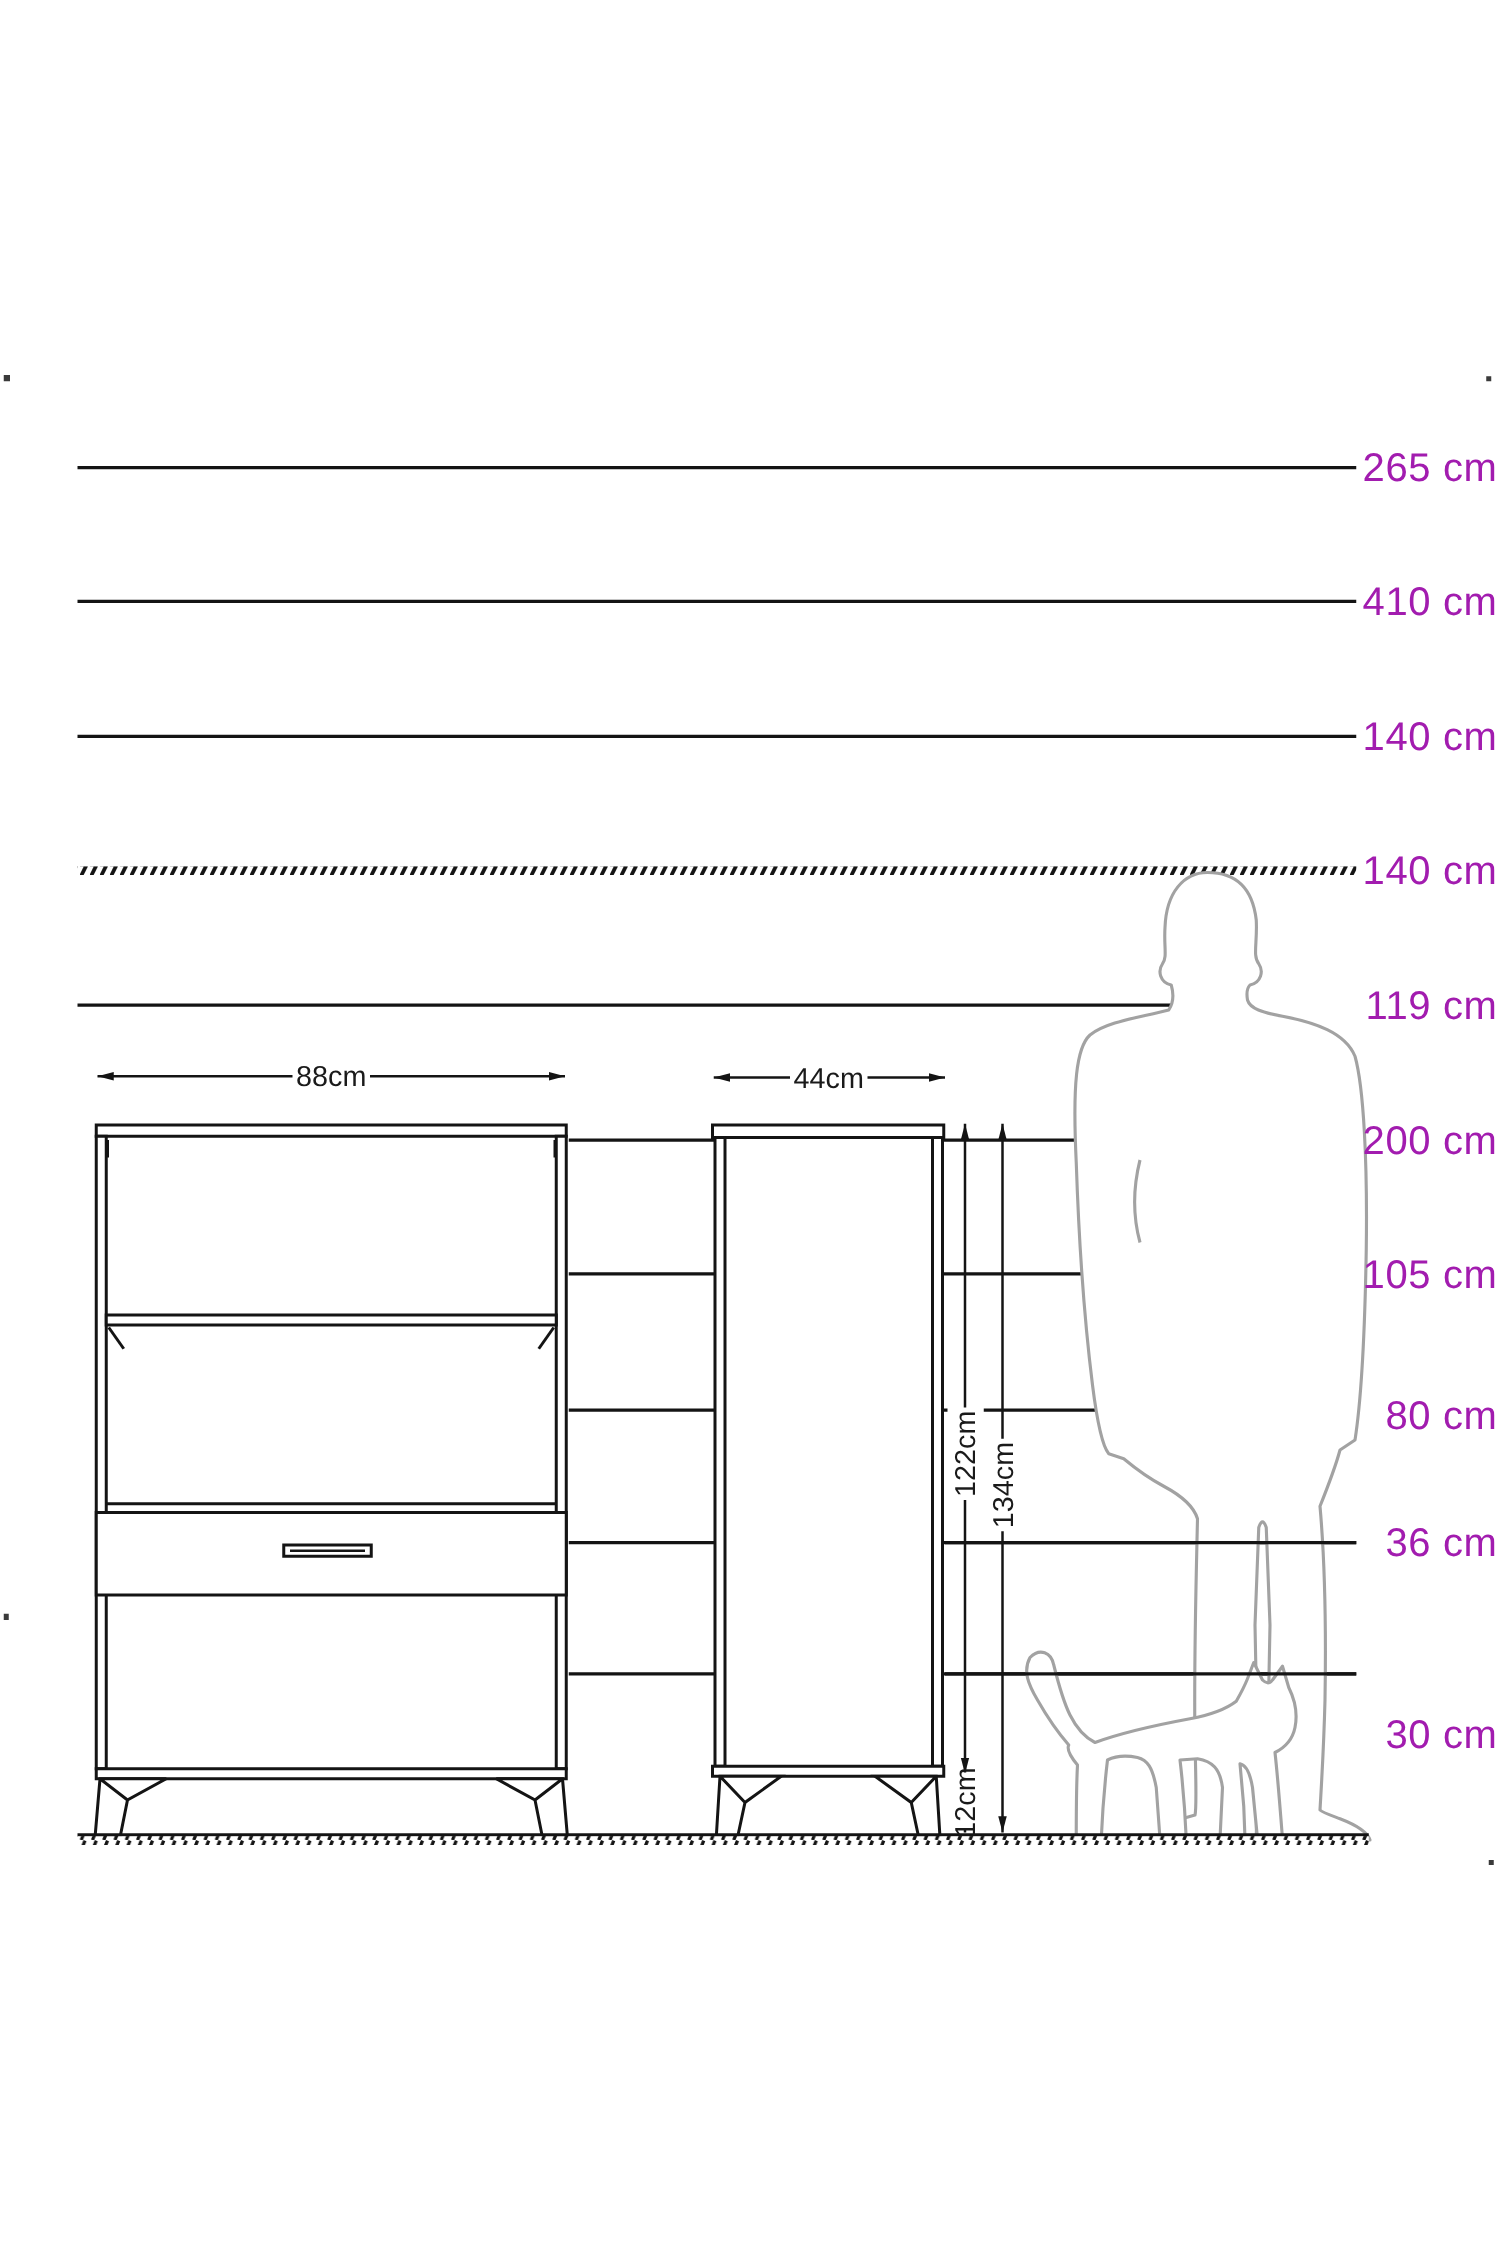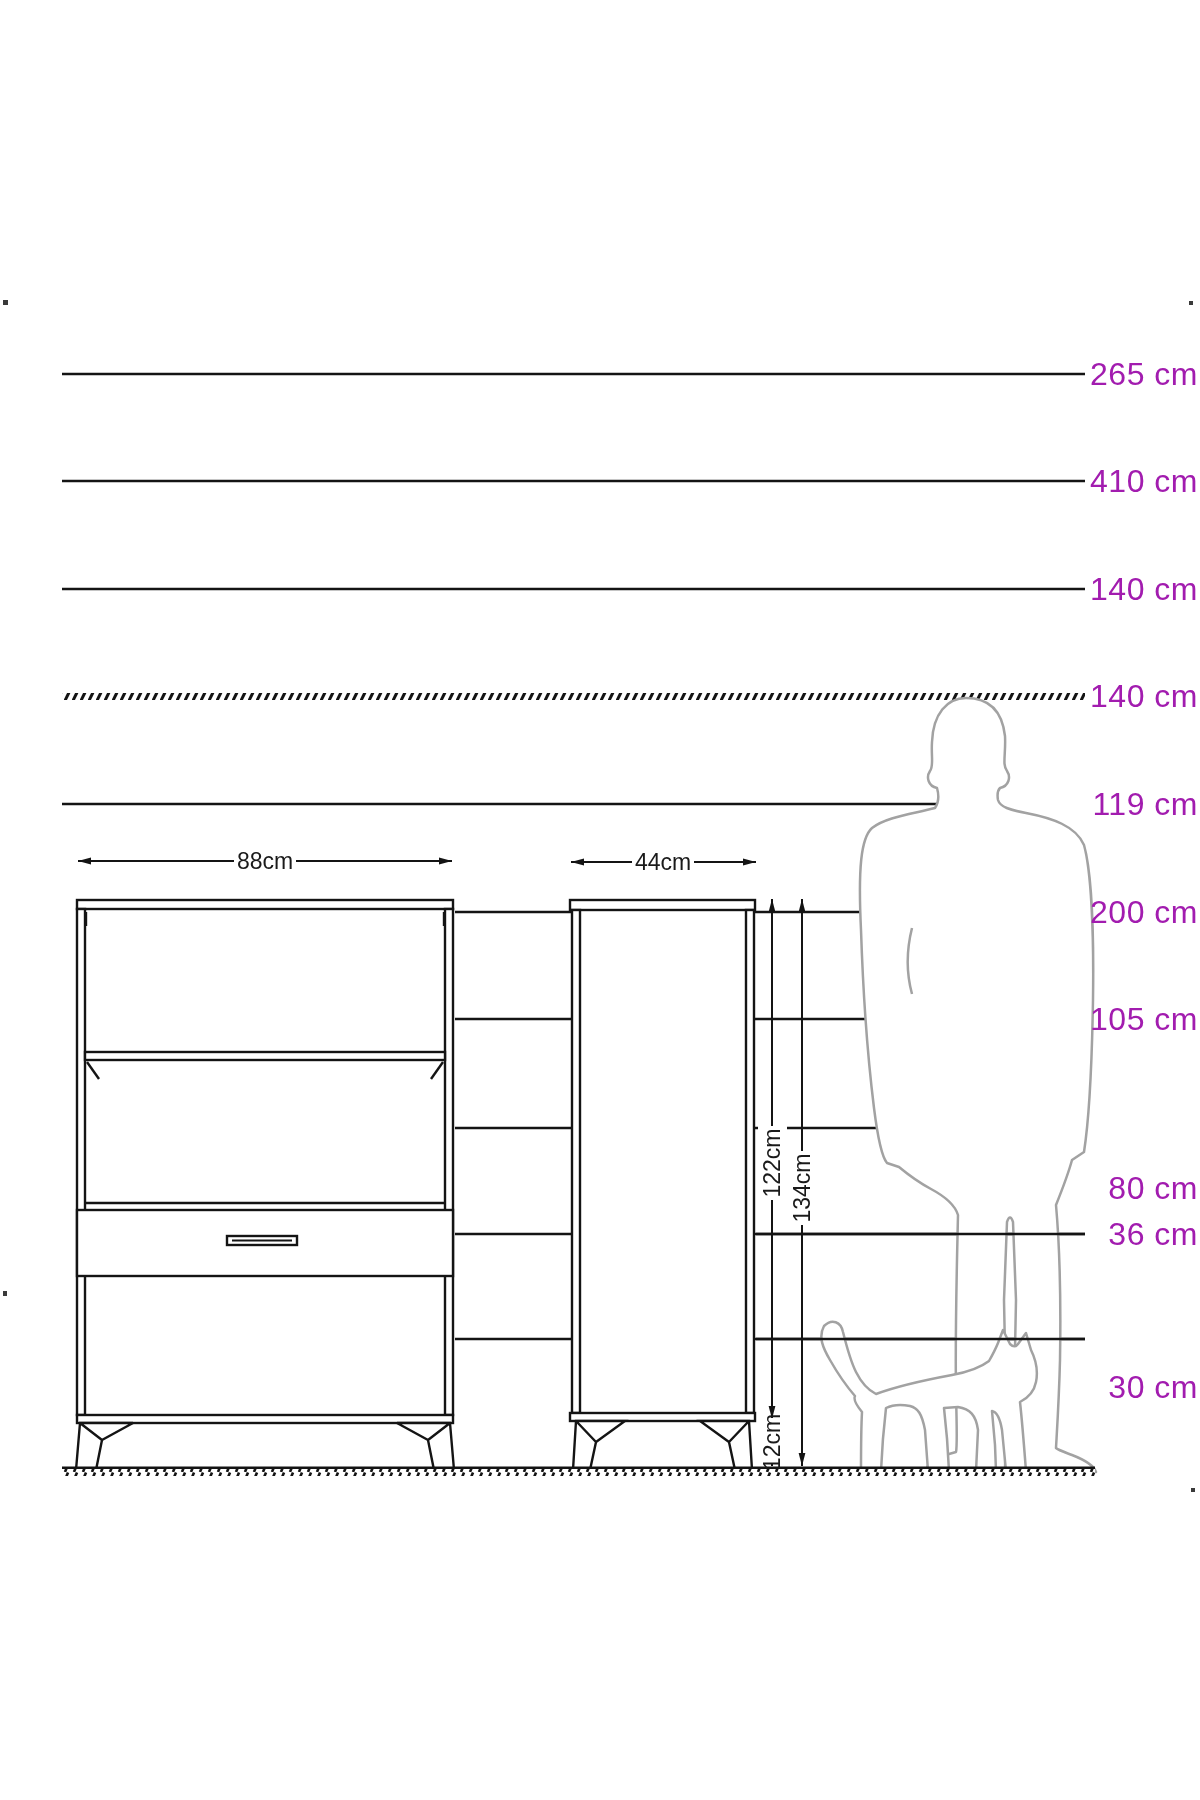--- a/index.html
+++ b/index.html
@@ -186,17 +186,17 @@
     </g>
   </svg>
 
   <div class="ruler-label" style="top:356px;">265 cm</div>
   <div class="ruler-label" style="top:463px;">410 cm</div>
   <div class="ruler-label" style="top:571px;">140 cm</div>
   <div class="ruler-label" style="top:678px;">140 cm</div>
   <div class="ruler-label" style="top:786px;">119 cm</div>
   <div class="ruler-label" style="top:894px;">200 cm</div>
   <div class="ruler-label" style="top:1001px;">105 cm</div>
-  <div class="ruler-label" style="top:1170px;">80 cm</div>
+  <div class="ruler-label" style="top:1114px;">80 cm</div>
   <div class="ruler-label" style="top:1216px;">36 cm</div>
   <div class="ruler-label" style="top:1321px;margin-top:48px;">30 cm</div>
 
 </div>
 
 </body></html>

